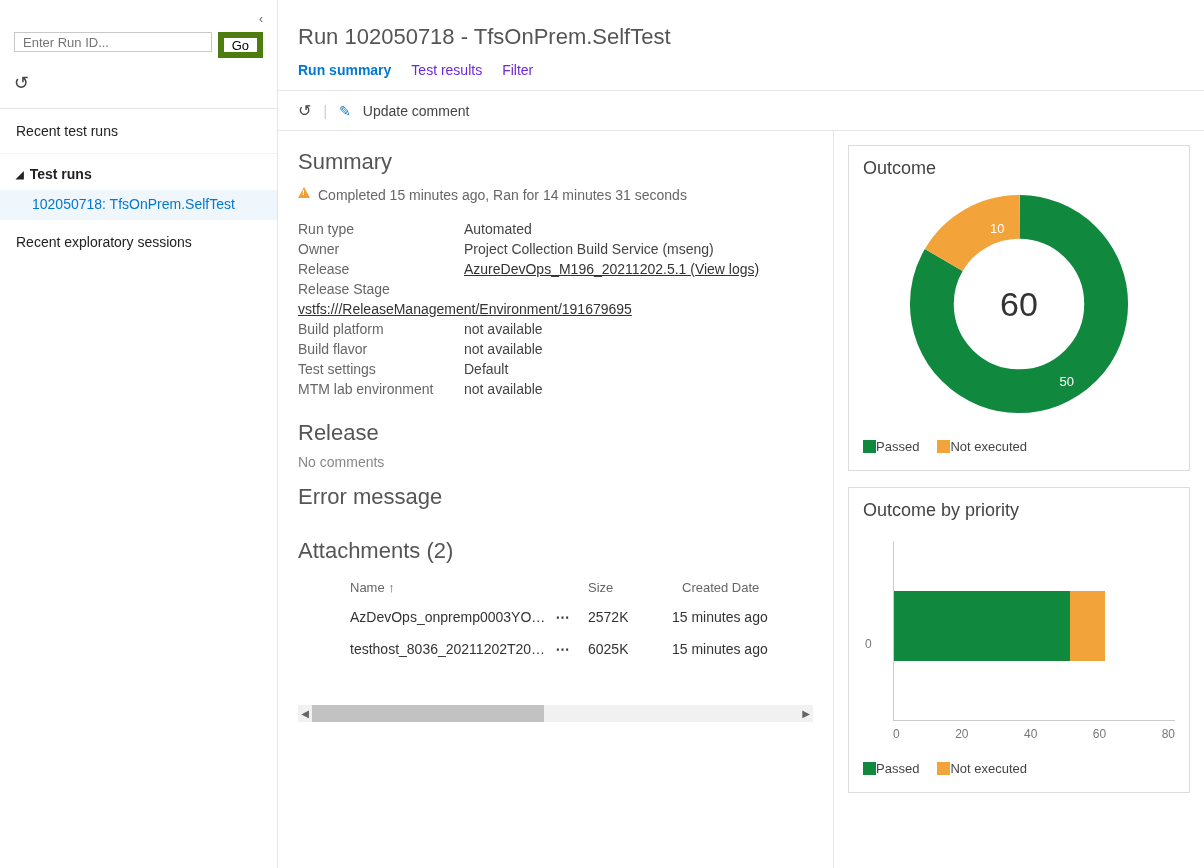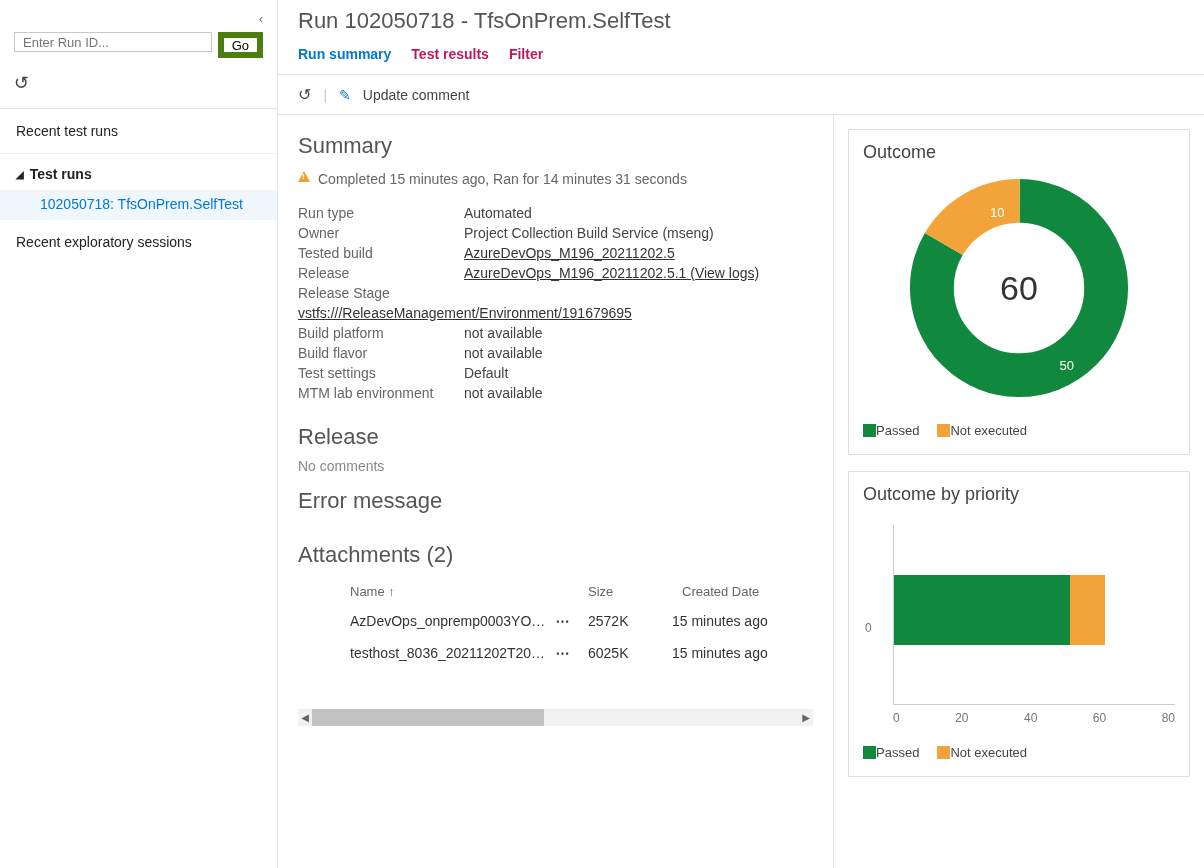--- a/index.html
+++ b/index.html
@@ -63,50 +63,49 @@
     padding: 12px 16px 8px 16px;
     font-weight: 600;
     color: #222;
     display: flex;
     align-items: center;
     gap: 6px;
     cursor:pointer;
   }
   .tree-header .caret { font-size:10px; }
   .tree-child {
-    padding: 6px 16px 8px 40px;
+    padding: 6px 16px 8px 32px;
     background: #eff6fc;
     color: #0078d4;
     cursor: pointer;
     font-size: 14px;
   }
   .main {
     flex: 1;
     display: flex;
     flex-direction: column;
     overflow: hidden;
   }
   .page-title {
     font-size: 22px;
     font-weight: 300;
     color: #555;
-    padding: 8px 20px 12px 20px;
+    padding: 24px 20px 12px 20px;
   }
   .tabs {
     display: flex;
     gap: 20px;
     padding: 0 20px 10px 20px;
     border-bottom: 1px solid #e5e5e5;
   }
   .tab {
     font-size: 14px;
-    color: #be185d;
+    color: #6d28d9;
     cursor: pointer;
     padding-bottom: 2px;
-    font-weight: bold;
   }
   .tab.active {
     color: #0078d4;
     font-weight: 600;
   }
   .toolbar {
     display: flex;
     align-items: center;
     gap: 12px;
     padding: 10px 20px;
@@ -253,24 +252,20 @@
       </div>
 
       <div class="info-grid">
         <div class="info-row">
             <div class="info-label">Run type</div>
             <div class="info-val">Automated</div>
           </div>
         <div class="info-row">
             <div class="info-label">Owner</div>
             <div class="info-val">Project Collection Build Service (mseng)</div>
-          </div>
-        <div class="info-row">
-            <div class="info-label">Tested build</div>
-            <div class="info-val"><span class="info-link">AzureDevOps_M196_20211202.5</span></div>
           </div>
         <div class="info-row">
             <div class="info-label">Release</div>
             <div class="info-val"><span class="info-link">AzureDevOps_M196_20211202.5.1 (View logs)</span></div>
           </div>
         <div class="info-row">
             <div class="info-label">Release Stage</div>
           </div>
         <div class="info-row">
             <div class="info-val"><span class="info-link">vstfs:///ReleaseManagement/Environment/191679695</span></div>

